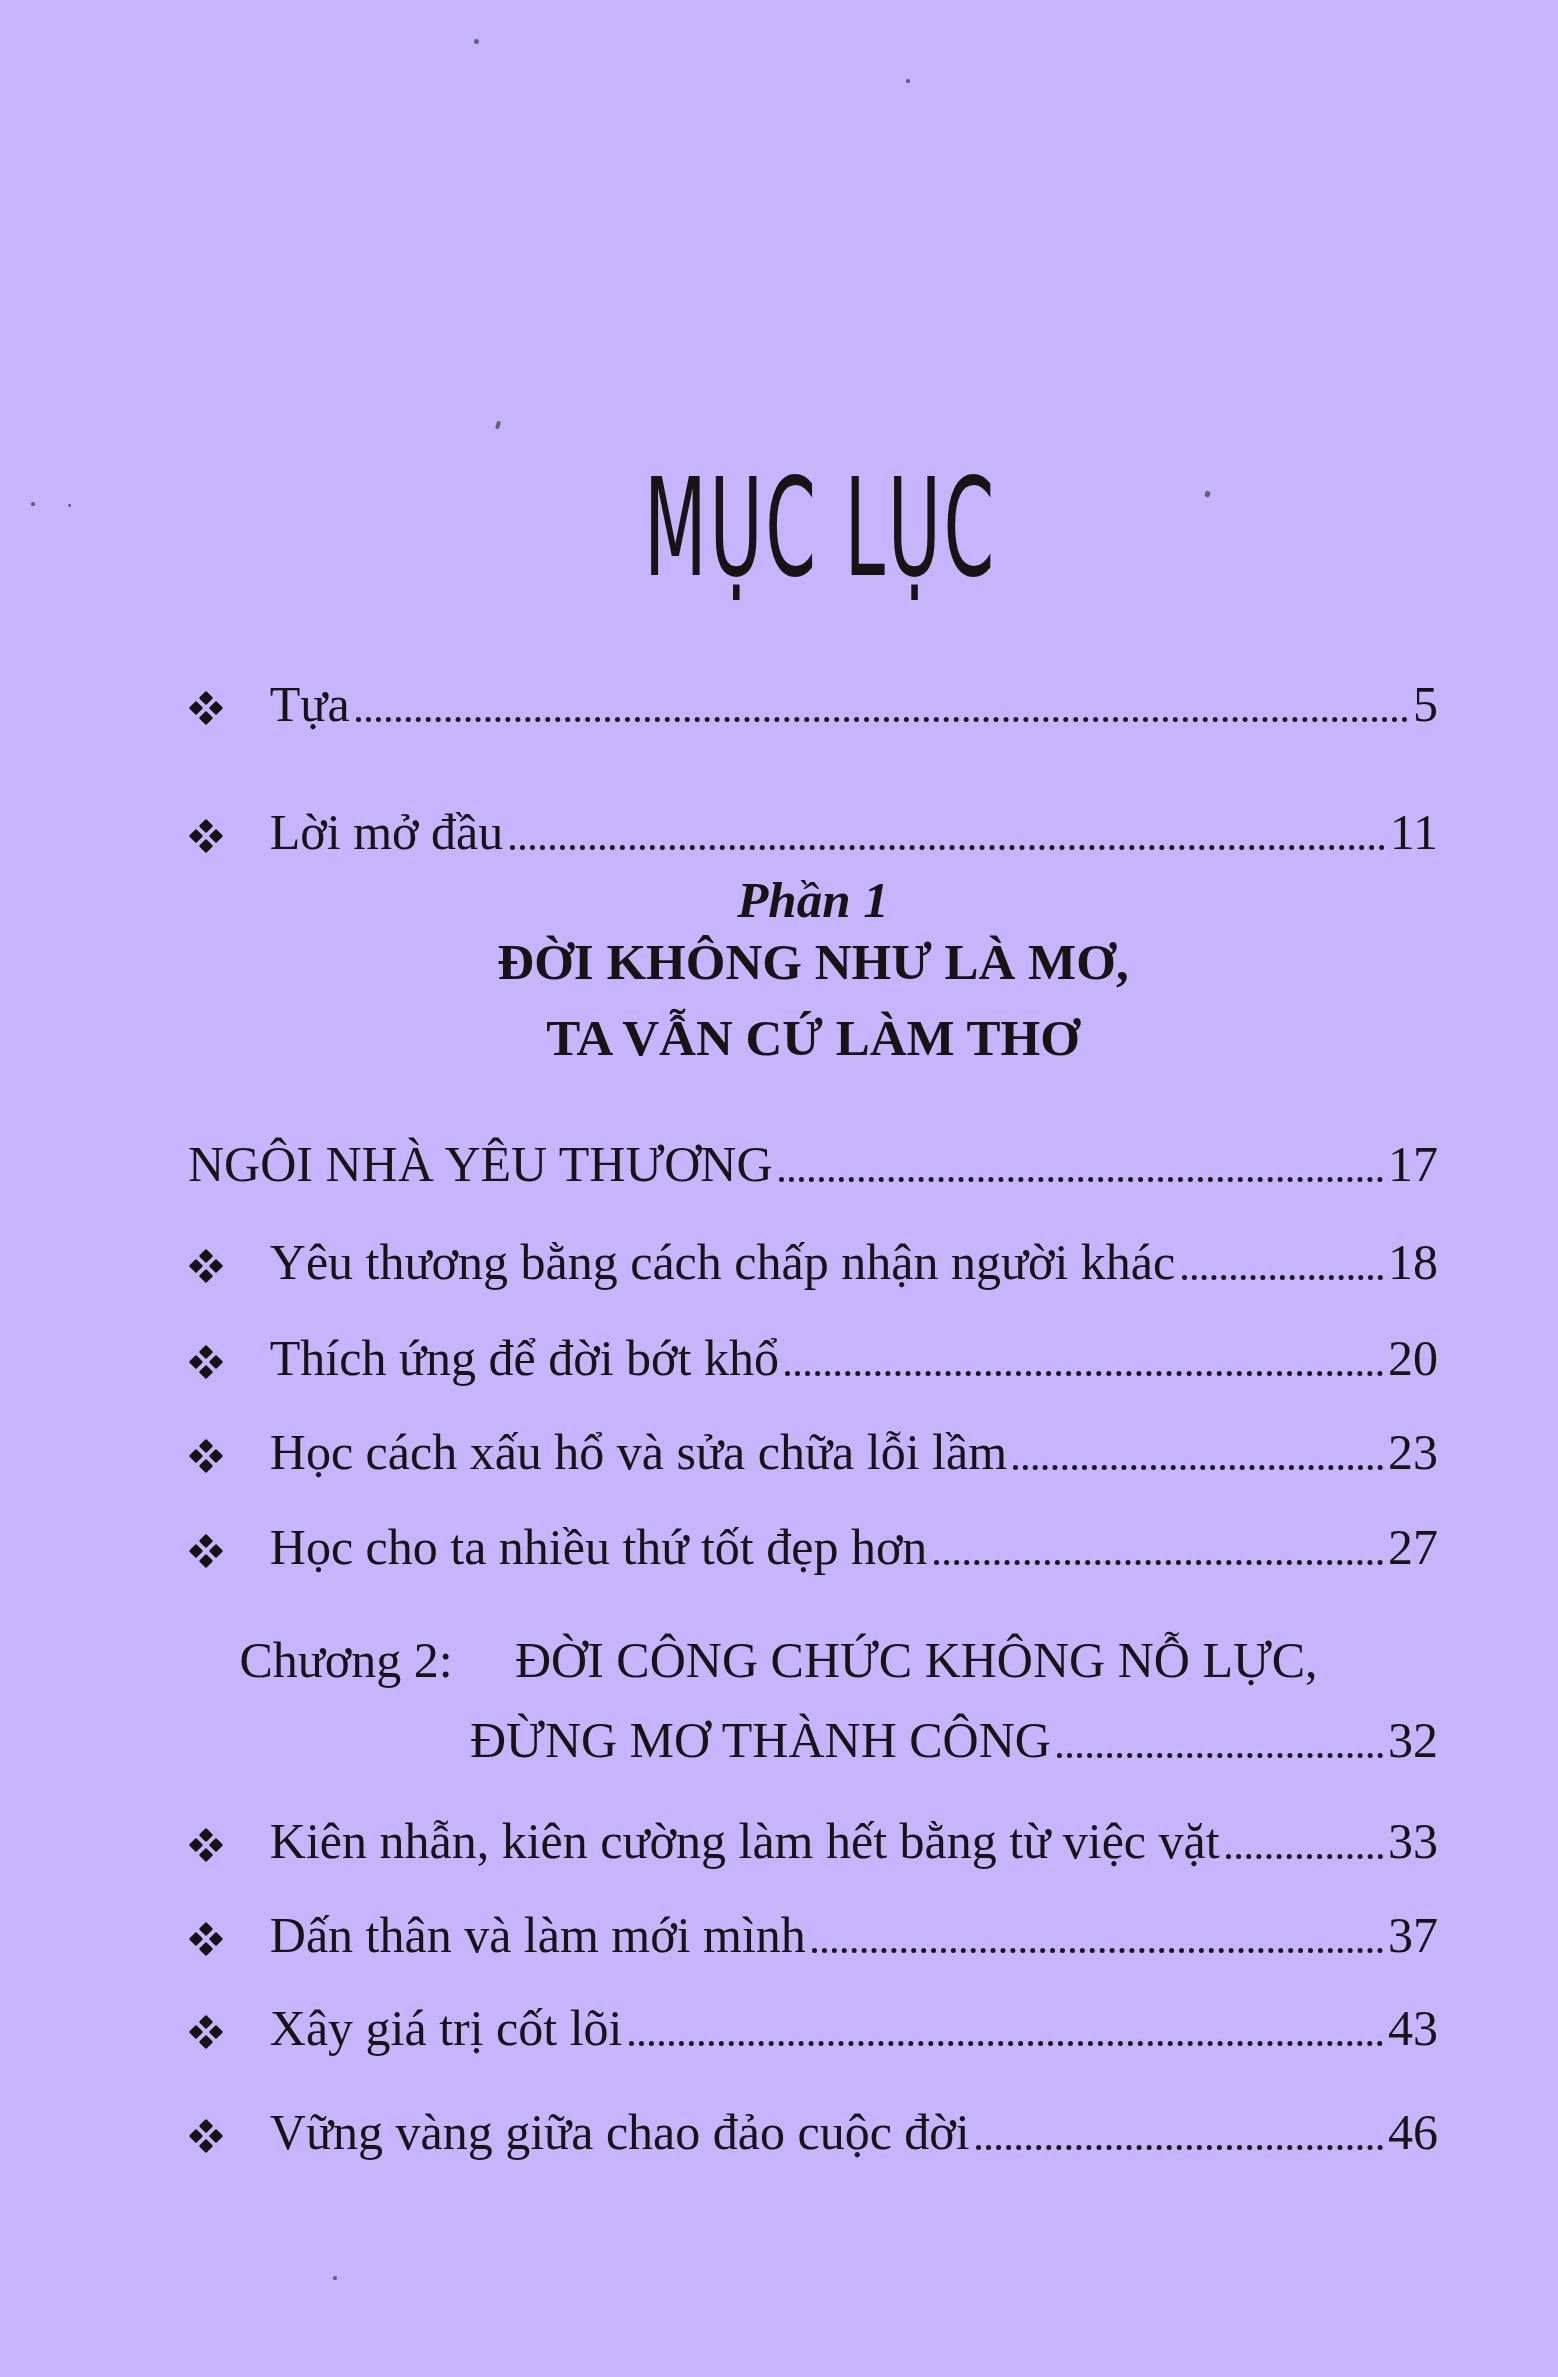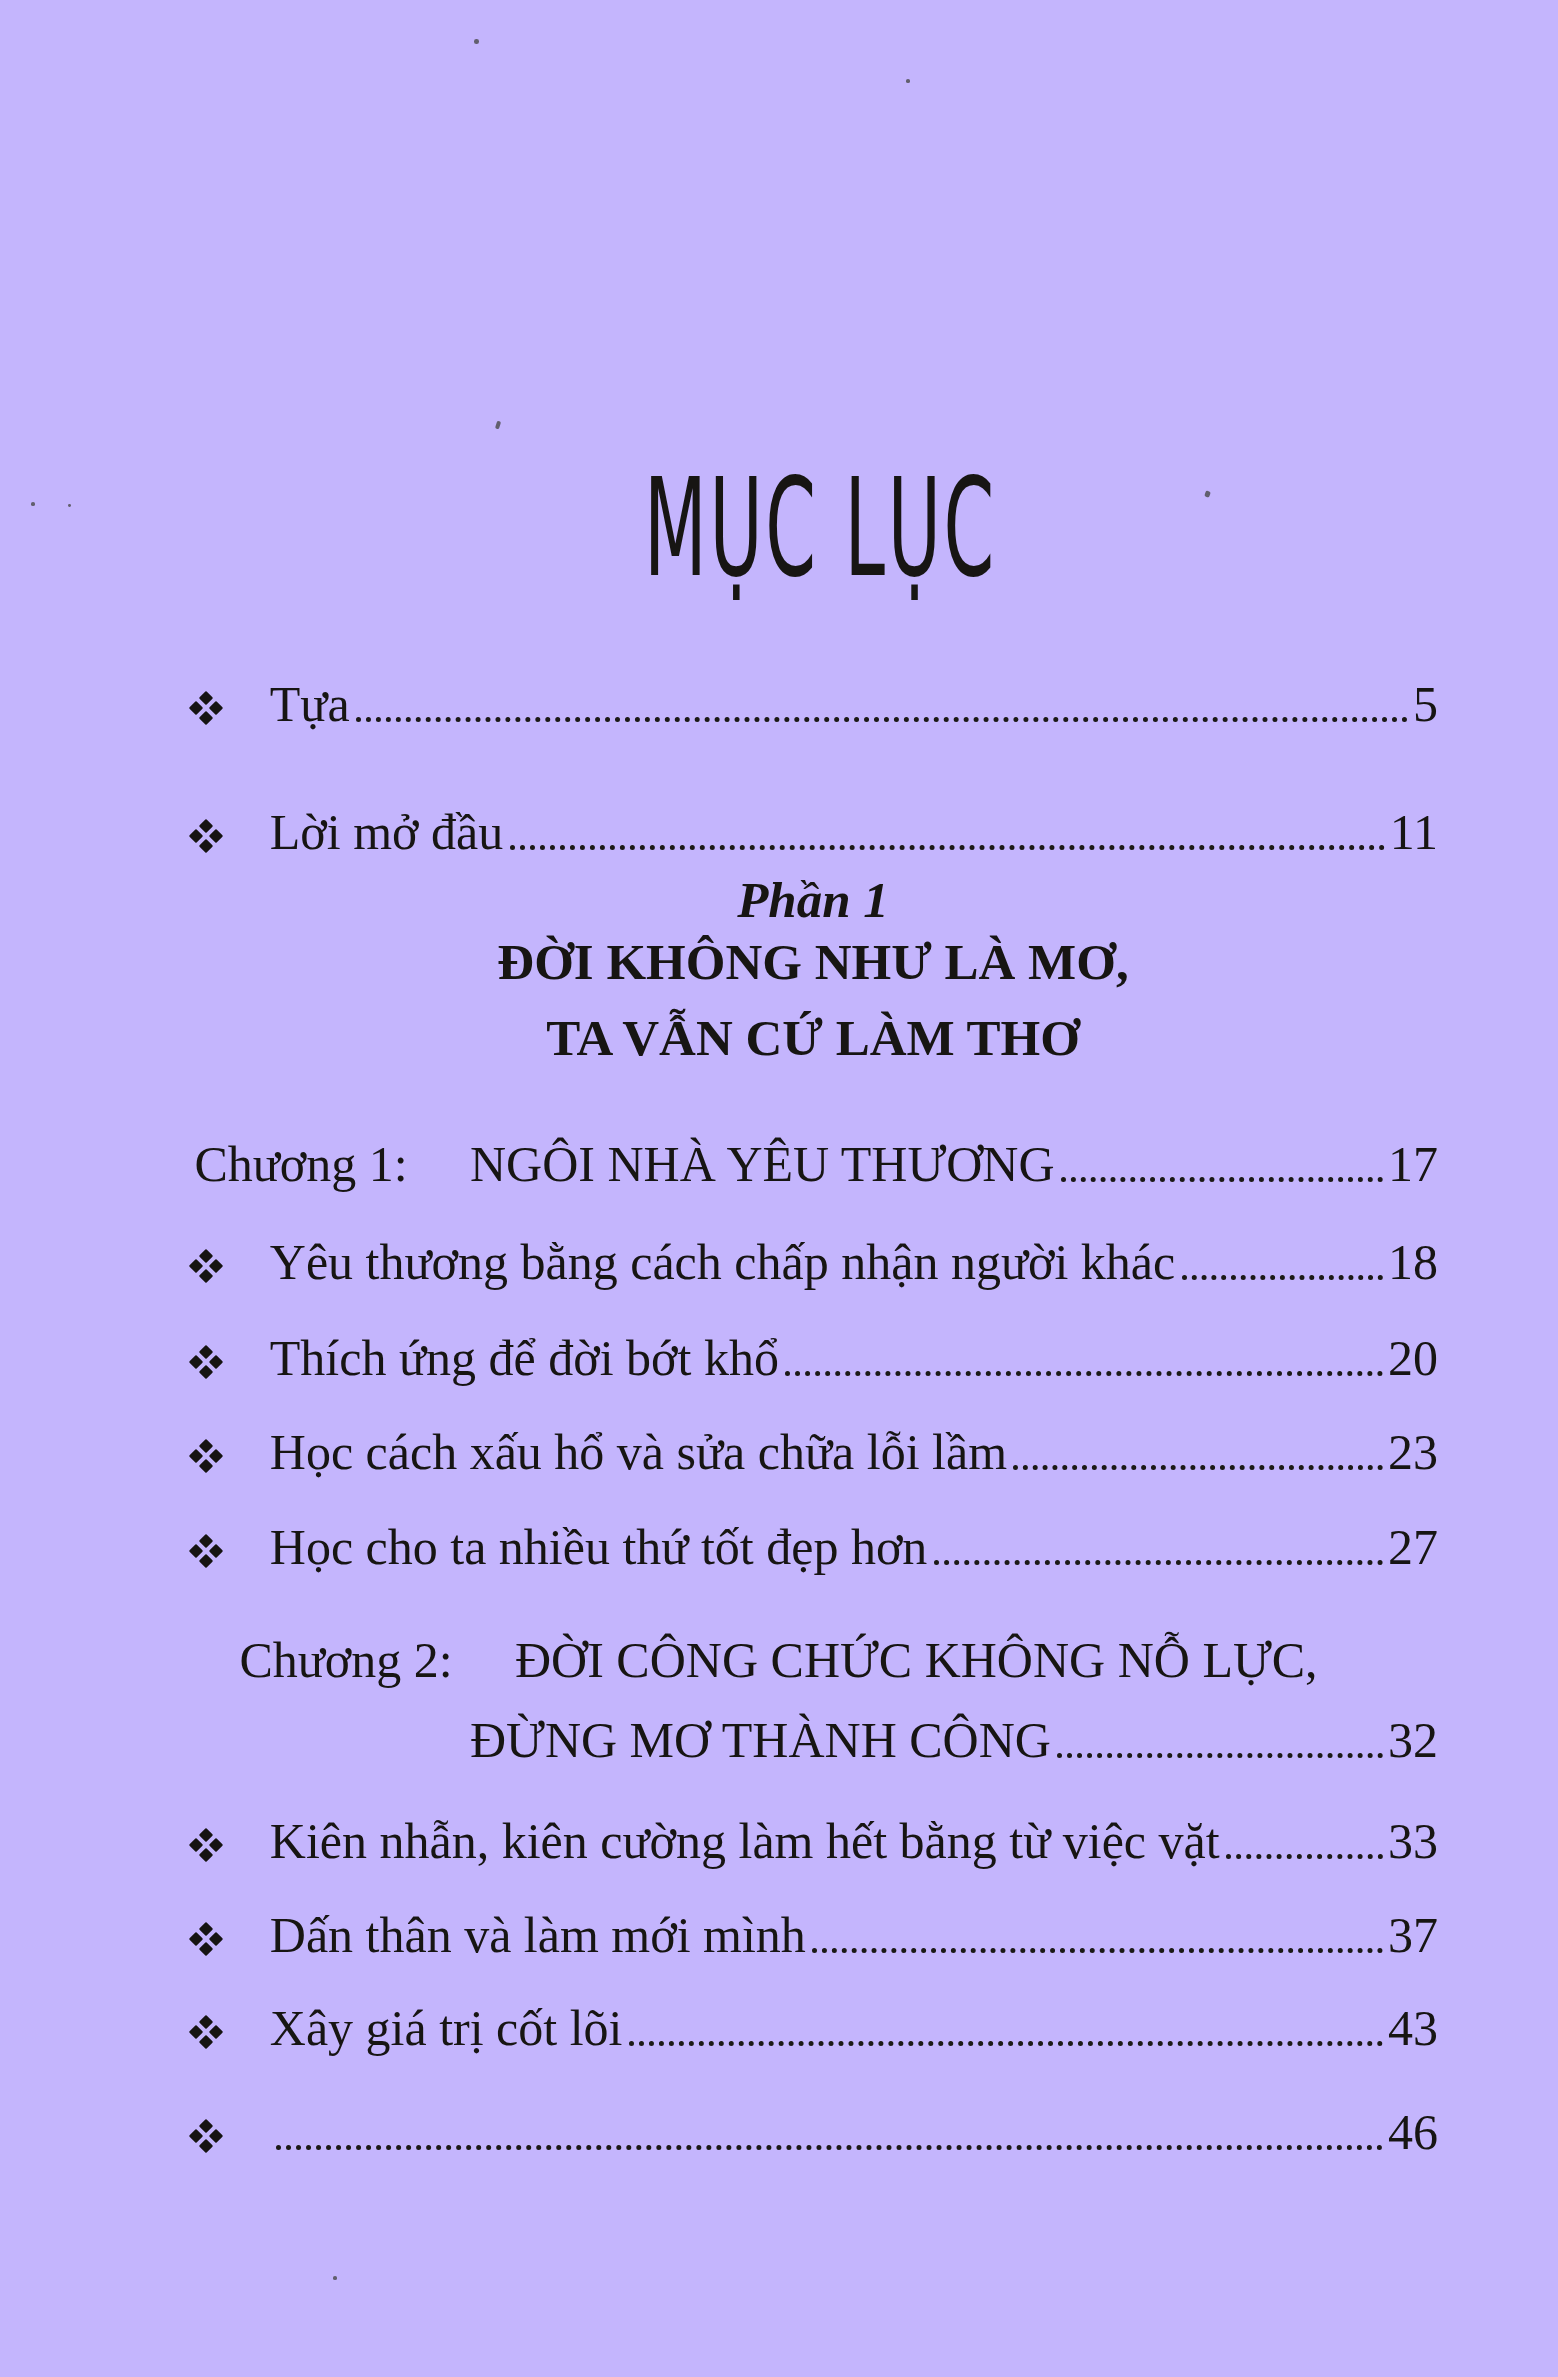--- a/index.html
+++ b/index.html
@@ -124,21 +124,20 @@
           <i class="n"></i>
           <i class="s"></i>
           <i class="w"></i>
           <i class="e"></i>
         </span>
         <span class="label">Lời mở đầu </span>
         <span class="leader"></span>
         <span class="pagenum"> 11</span>
       </div>
       <div class="row" style="top: 1132px;">
-        <span class="ch-label">Chương 1:</span>
         <span class="label">NGÔI NHÀ YÊU THƯƠNG</span>
         <span class="leader"></span>
         <span class="pagenum"> 17</span>
       </div>
       <div class="row" style="top: 1230px;">
         <span class="bullet">
           <i class="n"></i>
           <i class="s"></i>
           <i class="w"></i>
           <i class="e"></i>
@@ -223,20 +222,21 @@
         <span class="leader"></span>
         <span class="pagenum"> 43</span>
       </div>
       <div class="row" style="top: 2100px;">
         <span class="bullet">
           <i class="n"></i>
           <i class="s"></i>
           <i class="w"></i>
           <i class="e"></i>
         </span>
+        <span class="label">Vững vàng giữa chao đảo cuộc đời </span>
         <span class="leader"></span>
         <span class="pagenum"> 46</span>
       </div>
     </div>
 
   <div class="part-label">Phần 1</div>
   <div class="part-line l1">TA VẪN CỨ LÀM THƠ</div>
   <div class="part-line l0">ĐỜI KHÔNG NHƯ LÀ MƠ,</div>
 
   <div class="speck" style="left:474px; top:39px;  width:4.6px; height:4.6px;"></div>

